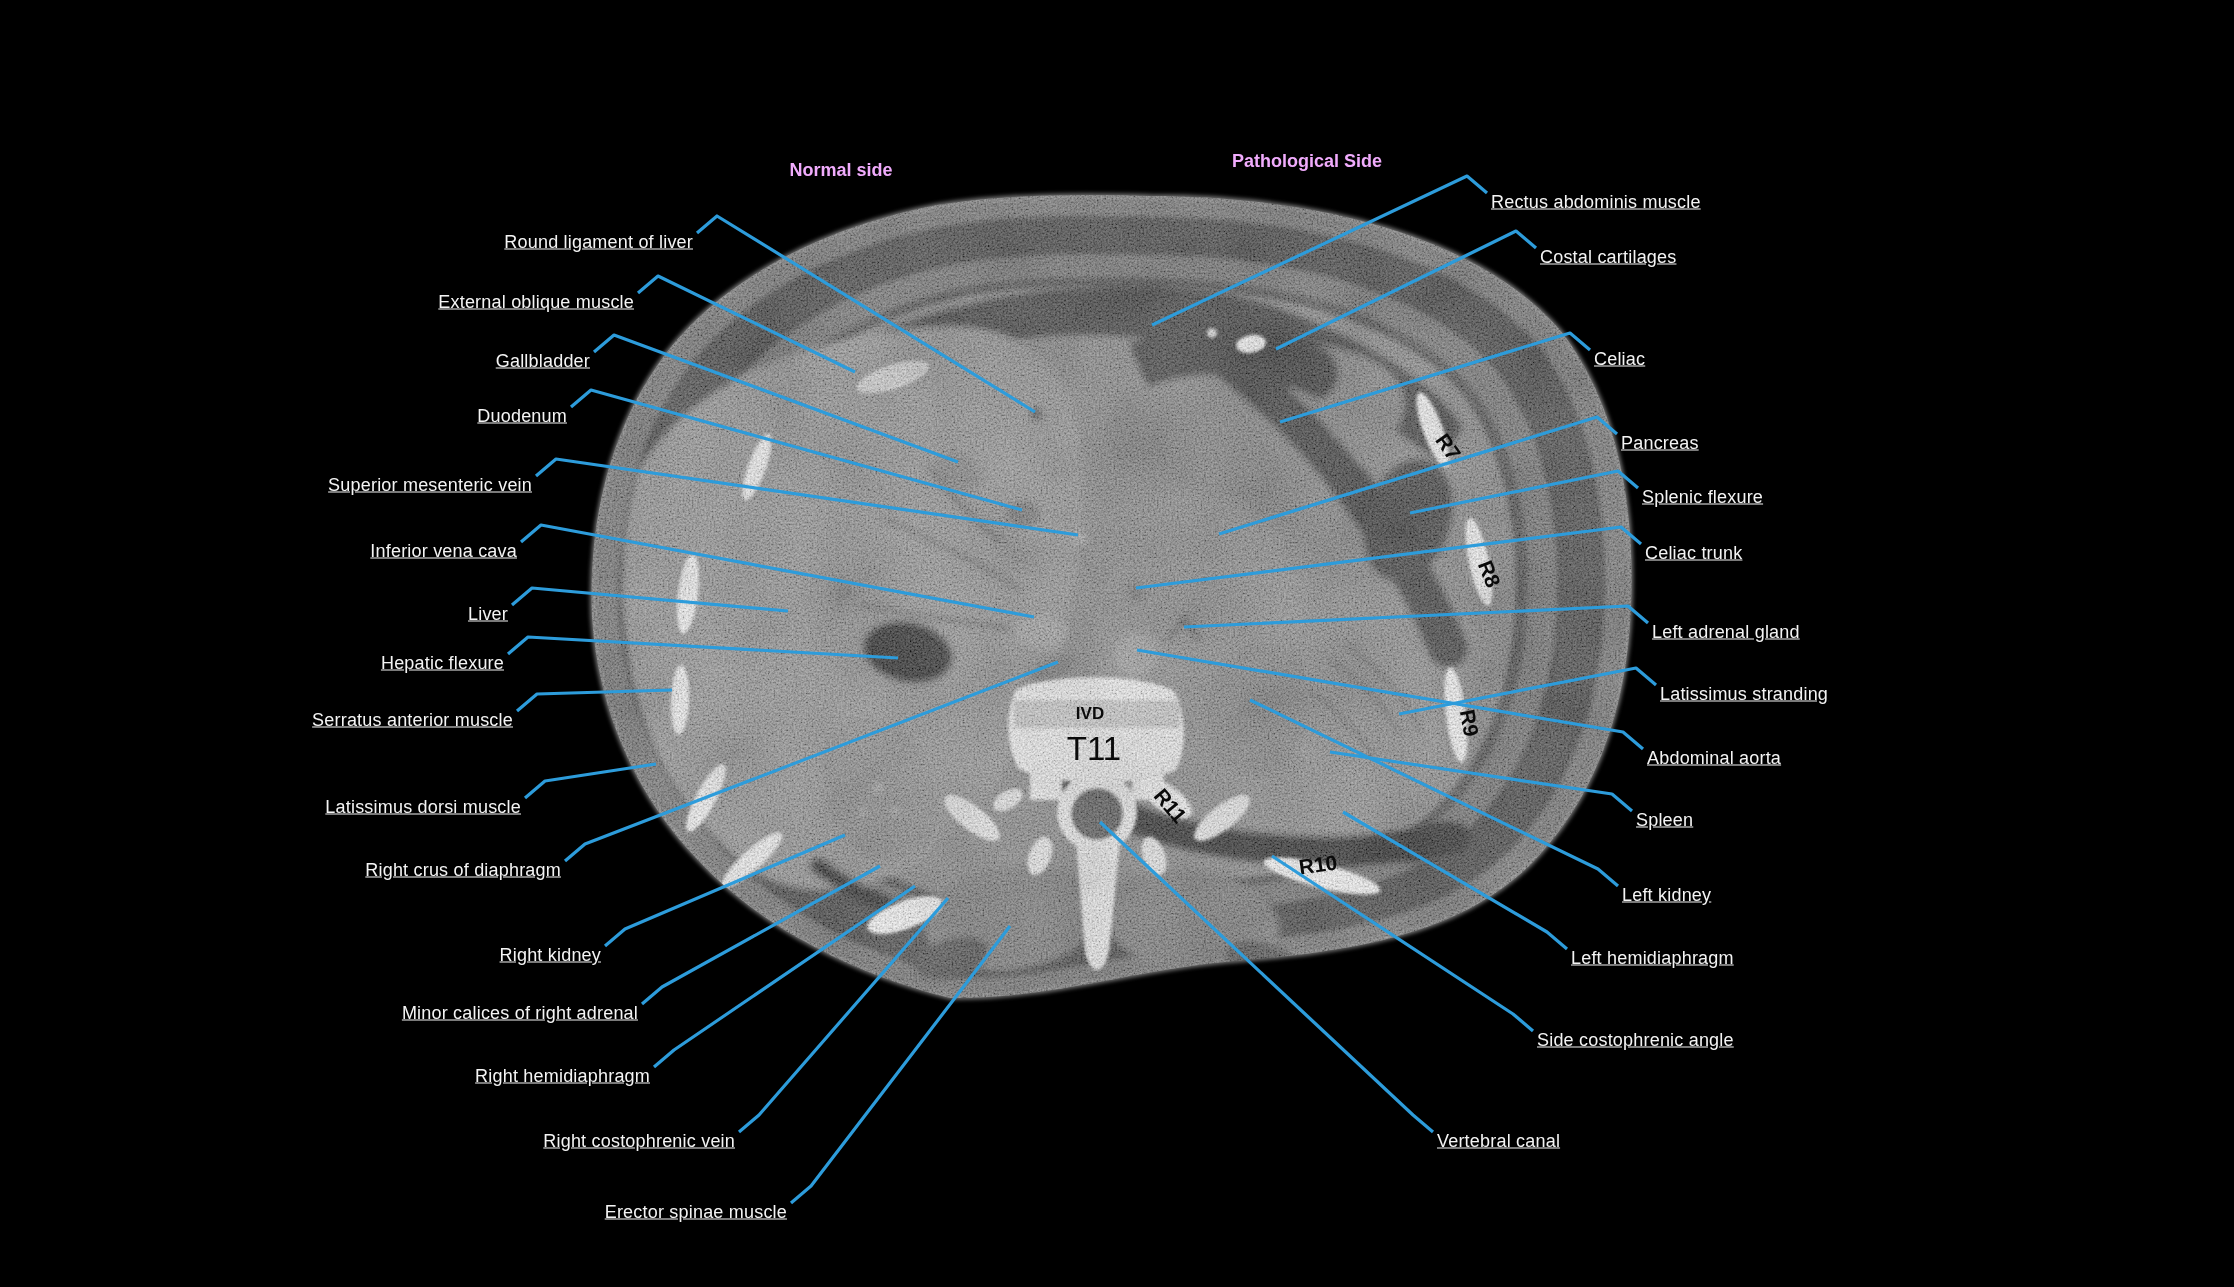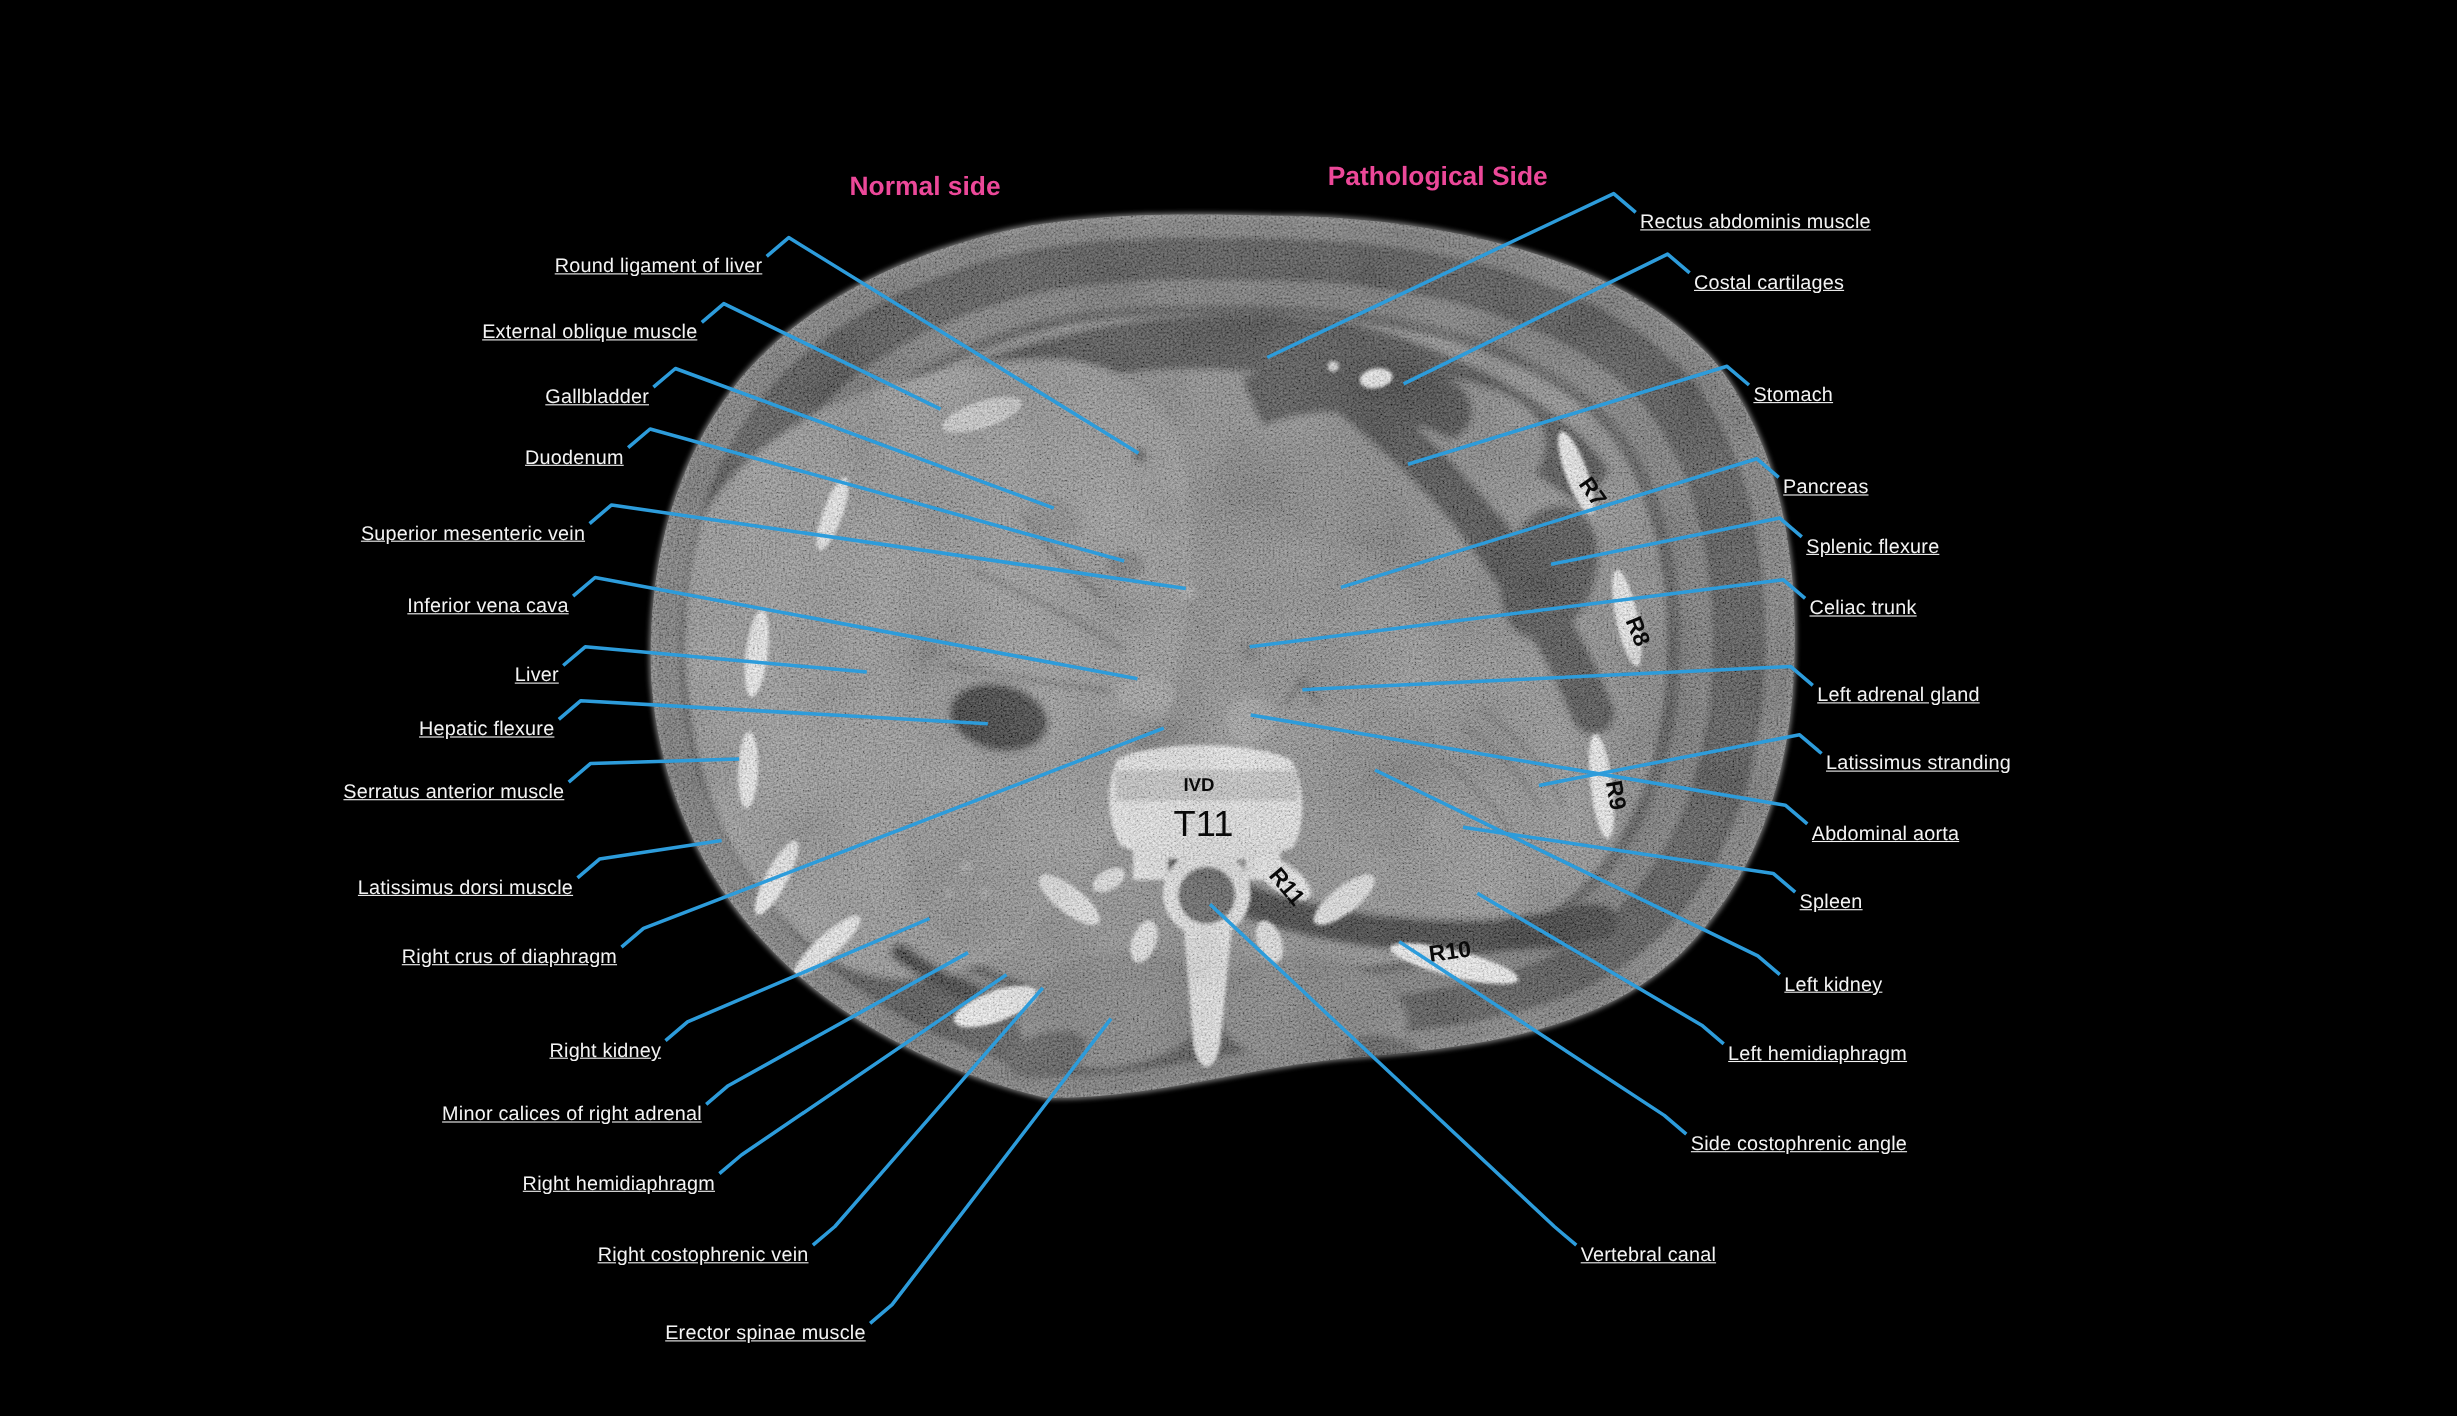--- a/index.html
+++ b/index.html
@@ -2,22 +2,22 @@
 <html><head>
 <meta charset="utf-8">
 <style>
   html,body{margin:0;padding:0;background:#000;}
   .stage{position:relative;width:2234px;height:1287px;background:#000;overflow:hidden;
          font-family:"Liberation Sans", sans-serif;}
   .stage svg{position:absolute;left:0;top:0;}
   .lbl{position:absolute;transform:translateY(-50%);font-size:18px;color:#f4f4f4;
        white-space:nowrap;letter-spacing:.2px;text-decoration:underline;}
   .lbl.r{text-align:left;}
-  .hdr{position:absolute;transform:translate(-50%,-50%);font-size:24px;font-weight:700;
-       color:#ec4899;white-space:nowrap;}
+  .hdr{position:absolute;transform:translate(-50%,-50%);font-size:18px;font-weight:700;
+       color:#f0abfc;white-space:nowrap;}
 </style>
 </head>
 <body>
 
 <div class="stage">
 
   <svg width="2234" height="1287" viewBox="0 0 2234 1287">
     <defs>
       <filter id="grain" x="-5%" y="-5%" width="110%" height="110%">
         <feTurbulence type="fractalNoise" baseFrequency="0.55" numOctaves="2" seed="11" stitchTiles="stitch"></feTurbulence>
@@ -220,21 +220,21 @@
   <div class="lbl" style="right:1713px;top:807px">Latissimus dorsi muscle</div>
   <div class="lbl" style="right:1673px;top:870px">Right crus of diaphragm</div>
   <div class="lbl" style="right:1633px;top:955px">Right kidney</div>
   <div class="lbl" style="right:1596px;top:1013px">Minor calices of right adrenal</div>
   <div class="lbl" style="right:1584px;top:1076px">Right hemidiaphragm</div>
   <div class="lbl" style="right:1499px;top:1141px">Right costophrenic vein</div>
   <div class="lbl" style="right:1447px;top:1212px">Erector spinae muscle</div>
 
   <div class="lbl r" style="left:1491px;top:202px">Rectus abdominis muscle</div>
   <div class="lbl r" style="left:1540px;top:257px">Costal cartilages</div>
-  <div class="lbl r" style="left:1594px;top:359px">Stomach</div>
+  <div class="lbl r" style="left:1594px;top:359px">Celiac</div>
   <div class="lbl r" style="left:1621px;top:443px">Pancreas</div>
   <div class="lbl r" style="left:1642px;top:497px">Splenic flexure</div>
   <div class="lbl r" style="left:1645px;top:553px">Celiac trunk</div>
   <div class="lbl r" style="left:1652px;top:632px">Left adrenal gland</div>
   <div class="lbl r" style="left:1660px;top:694px">Latissimus stranding</div>
   <div class="lbl r" style="left:1647px;top:758px">Abdominal aorta</div>
   <div class="lbl r" style="left:1636px;top:820px">Spleen</div>
   <div class="lbl r" style="left:1622px;top:895px">Left kidney</div>
   <div class="lbl r" style="left:1571px;top:958px">Left hemidiaphragm</div>
   <div class="lbl r" style="left:1537px;top:1040px">Side costophrenic angle</div>

